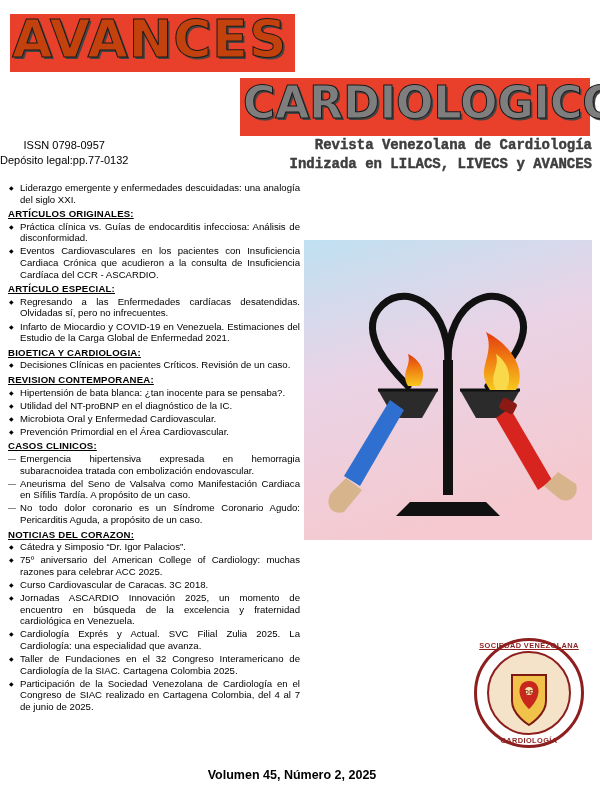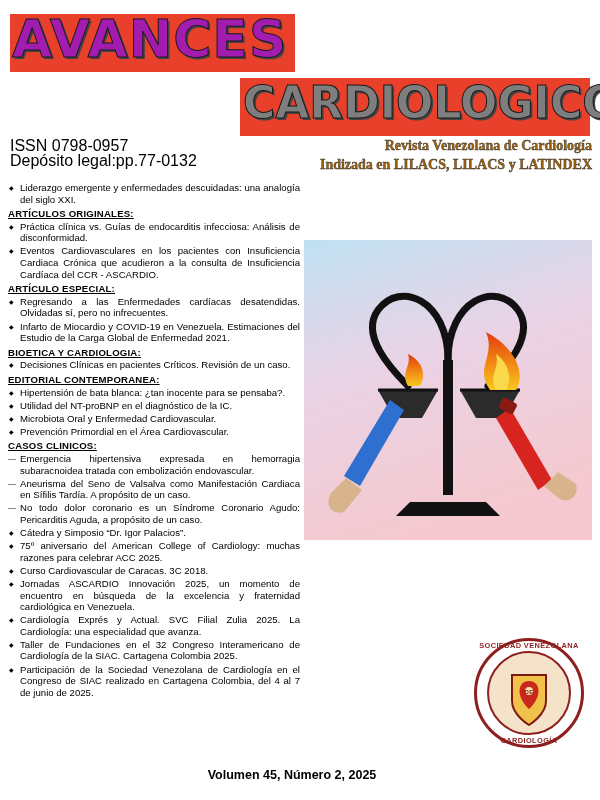--- a/index.html
+++ b/index.html
@@ -44,21 +44,21 @@
     background: #e8402a;
   }
   .title-avances {
     position: absolute;
     left: 12px;
     top: 10px;
     font-family: "DejaVu Sans", sans-serif;
     font-weight: bold;
     font-size: 52px;
     letter-spacing: 1px;
-    color: #a21caf;
+    color: #c2410c;
     -webkit-text-stroke: 1px #1a1a1a;
     text-shadow: 2px 2px 0 #444;
     line-height: 58px;
     white-space: nowrap;
   }
   .title-cardiologicos {
     position: absolute;
     left: 243px;
     top: 74px;
     font-family: "DejaVu Sans", sans-serif;
@@ -66,33 +66,34 @@
     font-size: 44px;
     letter-spacing: 0px;
     color: #7e7e7e;
     -webkit-text-stroke: 1px #1a1a1a;
     text-shadow: 2px 2px 0 #444;
     line-height: 58px;
     white-space: nowrap;
   }
   .issn-block {
     position: absolute;
-    left: 10px;
+    left: 0;
     top: 138px;
-    font-size: 16px;
+    font-size: 11px;
     line-height: 15px;
     color: #000;
+    text-align: center;
   }
   .subtitle-block {
     position: absolute;
     right: 8px;
     top: 136px;
     text-align: right;
-    color: #a16207;
-    font-family: Liberation Serif, serif;
+    color: #404040;
+    font-family: Liberation Mono, monospace;
     font-weight: bold;
     -webkit-text-stroke: 0.4px #333;
   }
   .subtitle-1 {
     font-size: 14px;
     line-height: 19px;
   }
   .subtitle-2 {
     font-size: 14px;
     line-height: 19px;
@@ -191,21 +192,21 @@
     font-size: 7.4px;
     font-weight: bold;
     letter-spacing: 0.4px;
   }
   .logo-text span {
     position: absolute;
     transform-origin: center center;
     white-space: nowrap;
   }
   .lt-top {
-    left: 0; right: 0; top: 3px; text-align: center;
+    left: 0; right: 0; top: 3px; text-align: center; text-decoration: underline;
   }
   .lt-bottom {
     left: 0; right: 0; bottom: 3px; text-align: center;
   }
   .lt-mid {
     left: 0; right: 0; top: 50%; text-align: center; margin-top: -4px;
     font-size: 6px;
   }
 
   
@@ -230,21 +231,21 @@
     <div class="title-avances">AVANCES</div>
     <div class="title-cardiologicos">CARDIOLOGICOS</div>
 
     <div class="issn-block">
       <div>ISSN 0798-0957</div>
       <div>Depósito legal:pp.77-0132</div>
     </div>
 
     <div class="subtitle-block">
       <div class="subtitle-1">Revista Venezolana de Cardiología</div>
-      <div class="subtitle-2">Indizada en LILACS, LILACS y LATINDEX</div>
+      <div class="subtitle-2">Indizada en LILACS, LIVECS y AVANCES</div>
     </div>
   </div>
 
   <div class="content">
 
     <div class="illus">
       <svg width="288" height="300" viewBox="0 0 288 300" xmlns="http://www.w3.org/2000/svg">
         <defs>
           <linearGradient id="bgGrad" x1="0" y1="0" x2="0.3" y2="1">
             <stop offset="0%" stop-color="#bfe1f2"></stop>
@@ -302,35 +303,36 @@
       <ul class="items">
         <li>Regresando a las Enfermedades cardíacas desatendidas. Olvidadas sí, pero no infrecuentes.</li>
         <li>Infarto de Miocardio y COVID-19 en Venezuela. Estimaciones del Estudio de la Carga Global de Enfermedad 2021.</li>
       </ul>
 
       <div class="sec-head">BIOETICA Y CARDIOLOGIA:</div>
       <ul class="items">
         <li>Decisiones Clínicas en pacientes Críticos. Revisión de un caso.</li>
       </ul>
 
-      <div class="sec-head">EDITORIAL CONTEMPORANEA:</div>
+      <div class="sec-head">REVISION CONTEMPORANEA:</div>
       <ul class="items">
         <li>Hipertensión de bata blanca: ¿tan inocente para se pensaba?.</li>
         <li>Utilidad del NT-proBNP en el diagnóstico de la IC.</li>
         <li>Microbiota Oral y Enfermedad Cardiovascular.</li>
         <li>Prevención Primordial en el Área Cardiovascular.</li>
       </ul>
 
       <div class="sec-head">CASOS CLINICOS:</div>
       <ul class="items">
         <li class="dash">Emergencia hipertensiva expresada en hemorragia subaracnoidea tratada con embolización endovascular.</li>
         <li class="dash">Aneurisma del Seno de Valsalva como Manifestación Cardiaca en Sífilis Tardía. A propósito de un caso.</li>
         <li class="dash">No todo dolor coronario es un Síndrome Coronario Agudo: Pericarditis Aguda, a propósito de un caso.</li>
       </ul>
 
+      <div class="sec-head">NOTICIAS DEL CORAZON:</div>
       <ul class="items">
         <li>Cátedra y Simposio “Dr. Igor Palacios”.</li>
         <li>75º aniversario del American College of Cardiology: muchas razones para celebrar ACC 2025.</li>
         <li>Curso Cardiovascular de Caracas. 3C 2018.</li>
         <li>Jornadas ASCARDIO Innovación 2025, un momento de encuentro en búsqueda de la excelencia y fraternidad cardiológica en Venezuela.</li>
         <li>Cardiología Exprés y Actual. SVC Filial Zulia 2025.  La Cardiología: una especialidad que avanza.</li>
         <li>Taller de Fundaciones en el 32 Congreso Interamericano de Cardiología de la SIAC. Cartagena Colombia 2025.</li>
         <li>Participación de la Sociedad Venezolana de Cardiología en el Congreso de SIAC realizado en Cartagena Colombia, del 4 al 7 de junio de 2025.</li>
       </ul>
 

